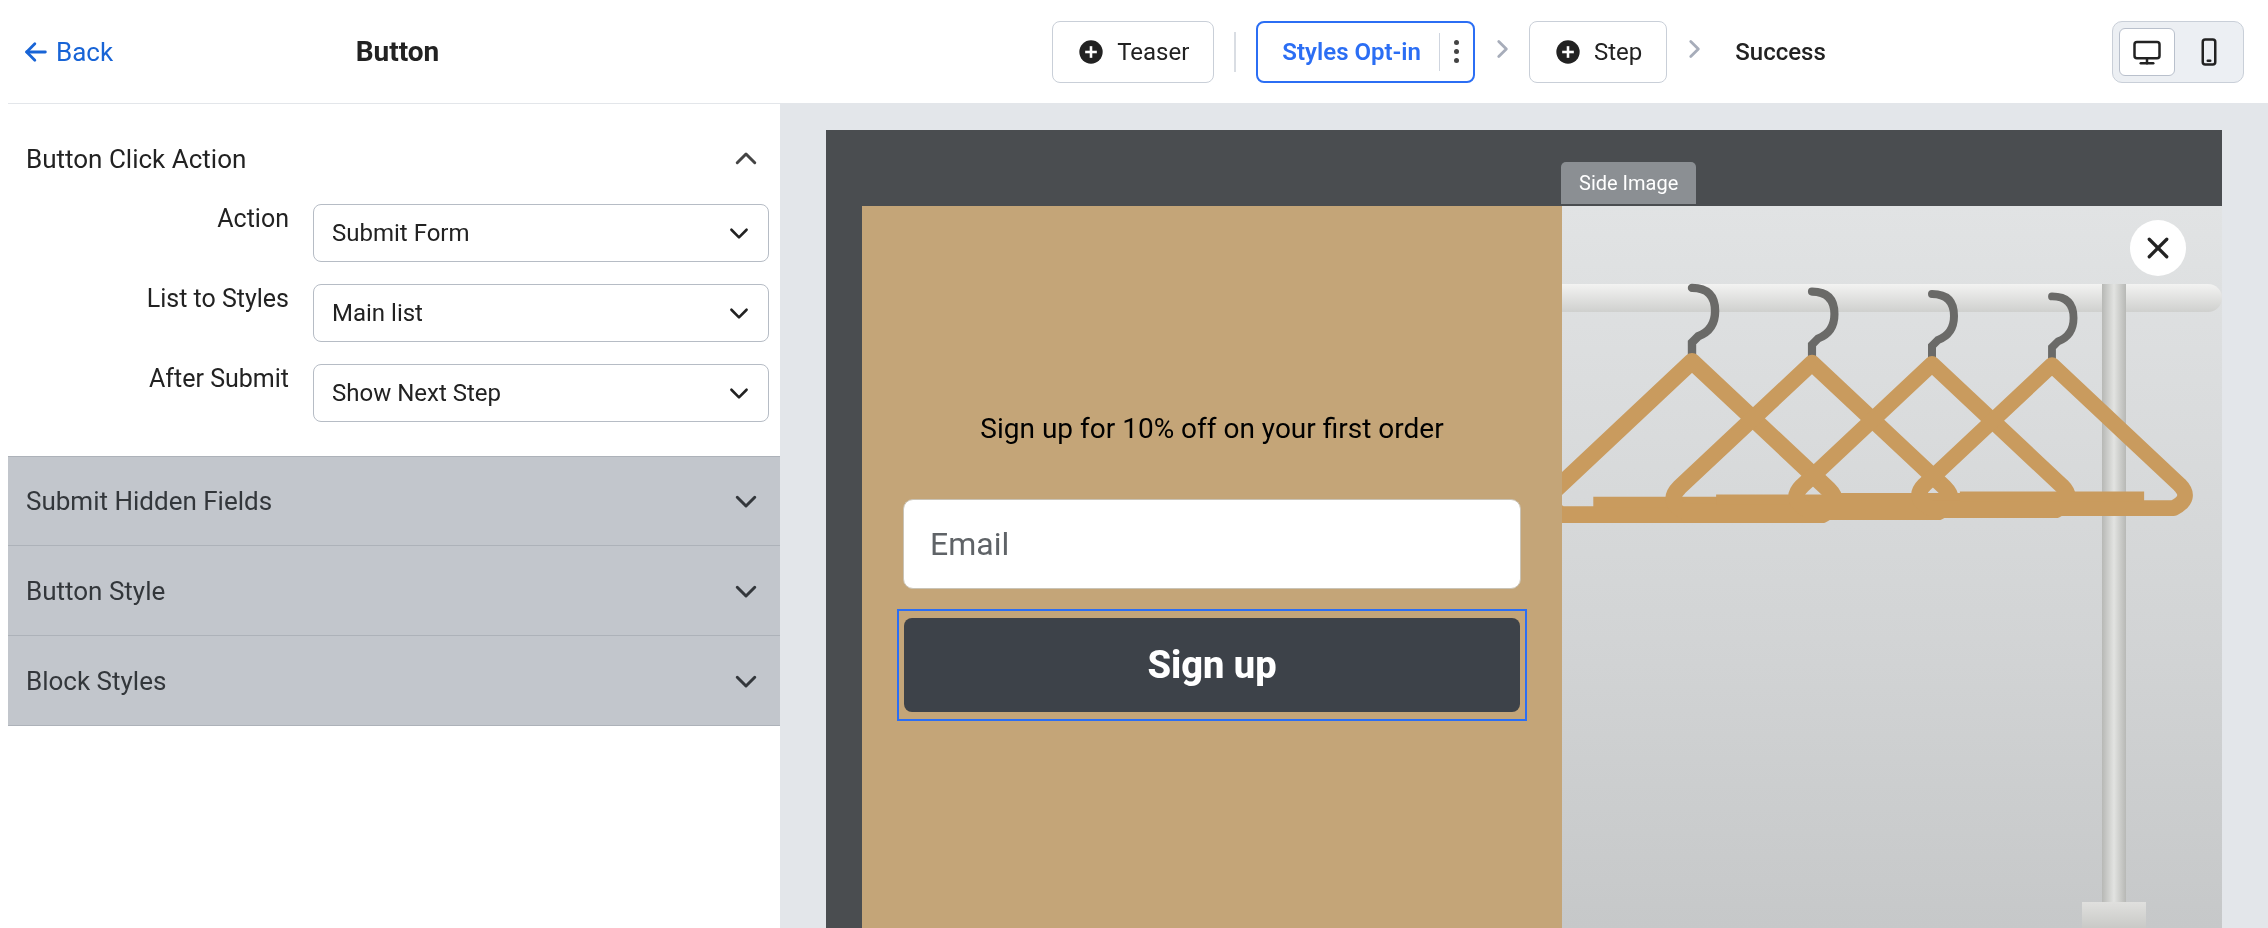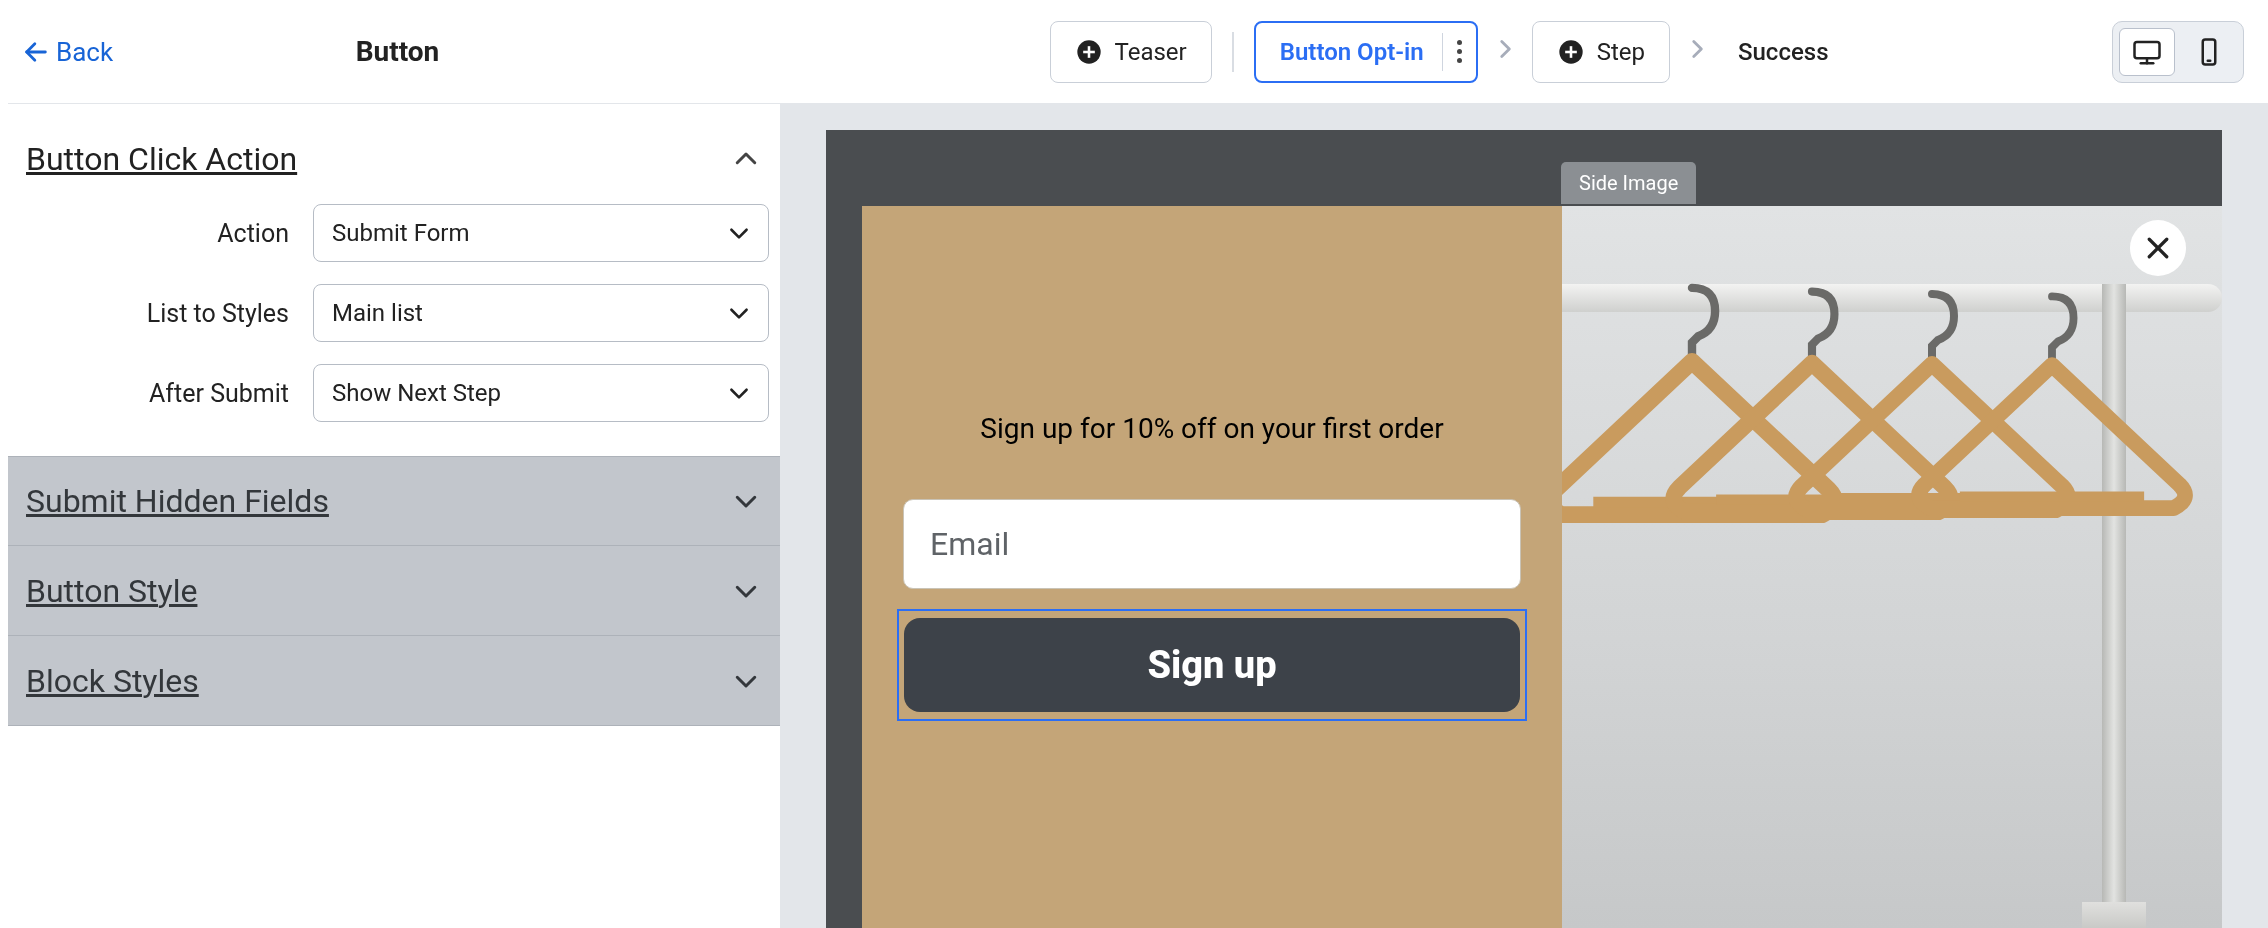--- a/index.html
+++ b/index.html
@@ -52,23 +52,22 @@
     font-weight: 700;
     font-size: 28px;
   }
 
   .section-header {
     display: flex;
     align-items: center;
     justify-content: space-between;
     padding: 0 26px 0 18px;
     height: 90px;
-    font-size: 32px;
-    cursor: pointer;
-    text-decoration: underline;
+    font-size: 26px;
+    cursor: pointer;
   }
   .section-header.collapsed {
     background: #c2c6cc;
     border-top: 1px solid #adb2b9;
     border-bottom: 1px solid #adb2b9;
     color: #33373b;
   }
   .section-header.collapsed + .section-header.collapsed {
     border-top: none;
   }
@@ -79,21 +78,21 @@
   }
   .section-header svg.chevron { width: 30px; height: 30px; stroke: #444; }
   .section-header.collapsed svg.chevron { stroke: #33373b; }
 
   .section-body {
     padding: 0 18px 34px 18px;
     background: #fff;
   }
   .field-row {
     display: flex;
-    align-items: center;
+    align-items: flex-start;
     justify-content: flex-end;
     gap: 24px;
     margin-bottom: 22px;
   }
   .field-row:last-child { margin-bottom: 0; }
   .field-label {
     text-align: right;
     font-size: 25px;
     color: #222;
     white-space: nowrap;
@@ -284,21 +283,21 @@
     justify-content: center;
     padding: 5px;
   }
   .popup-button {
     width: 100%;
     height: 94px;
     background: #3d4249;
     color: #fff;
     font-size: 38px;
     font-weight: 800;
-    border-radius: 16px;
+    border-radius: 8px;
     display: flex;
     align-items: center;
     justify-content: center;
     cursor: pointer;
   }
   .popup-right {
     flex: 1;
     position: relative;
     background: linear-gradient(180deg, #e1e3e4 0%, #d2d4d5 60%, #c6c8c9 100%);
     overflow: hidden;
@@ -445,21 +444,21 @@
         <svg viewBox="0 0 24 24" fill="#222">
             <circle cx="12" cy="12" r="10"></circle>
             <line x1="12" y1="7" x2="12" y2="17" stroke="#fff" stroke-width="2.2"></line>
             <line x1="7" y1="12" x2="17" y2="12" stroke="#fff" stroke-width="2.2"></line>
           </svg>
       </span>
       <span>Teaser</span>
     </div>
     <div class="bc-sep"></div>
     <div class="bc-pill active">
-      <span>Button Opt-in</span>
+      <span>Styles Opt-in</span>
       <div class="more">
           <span></span>
           <span></span>
           <span></span>
         </div>
     </div>
     <div class="bc-chevron">
       <svg viewBox="0 0 24 24" fill="none" stroke-width="2.6" stroke-linecap="round" stroke-linejoin="round">
           <polyline points="9 5 16 12 9 19"></polyline>
         </svg>

